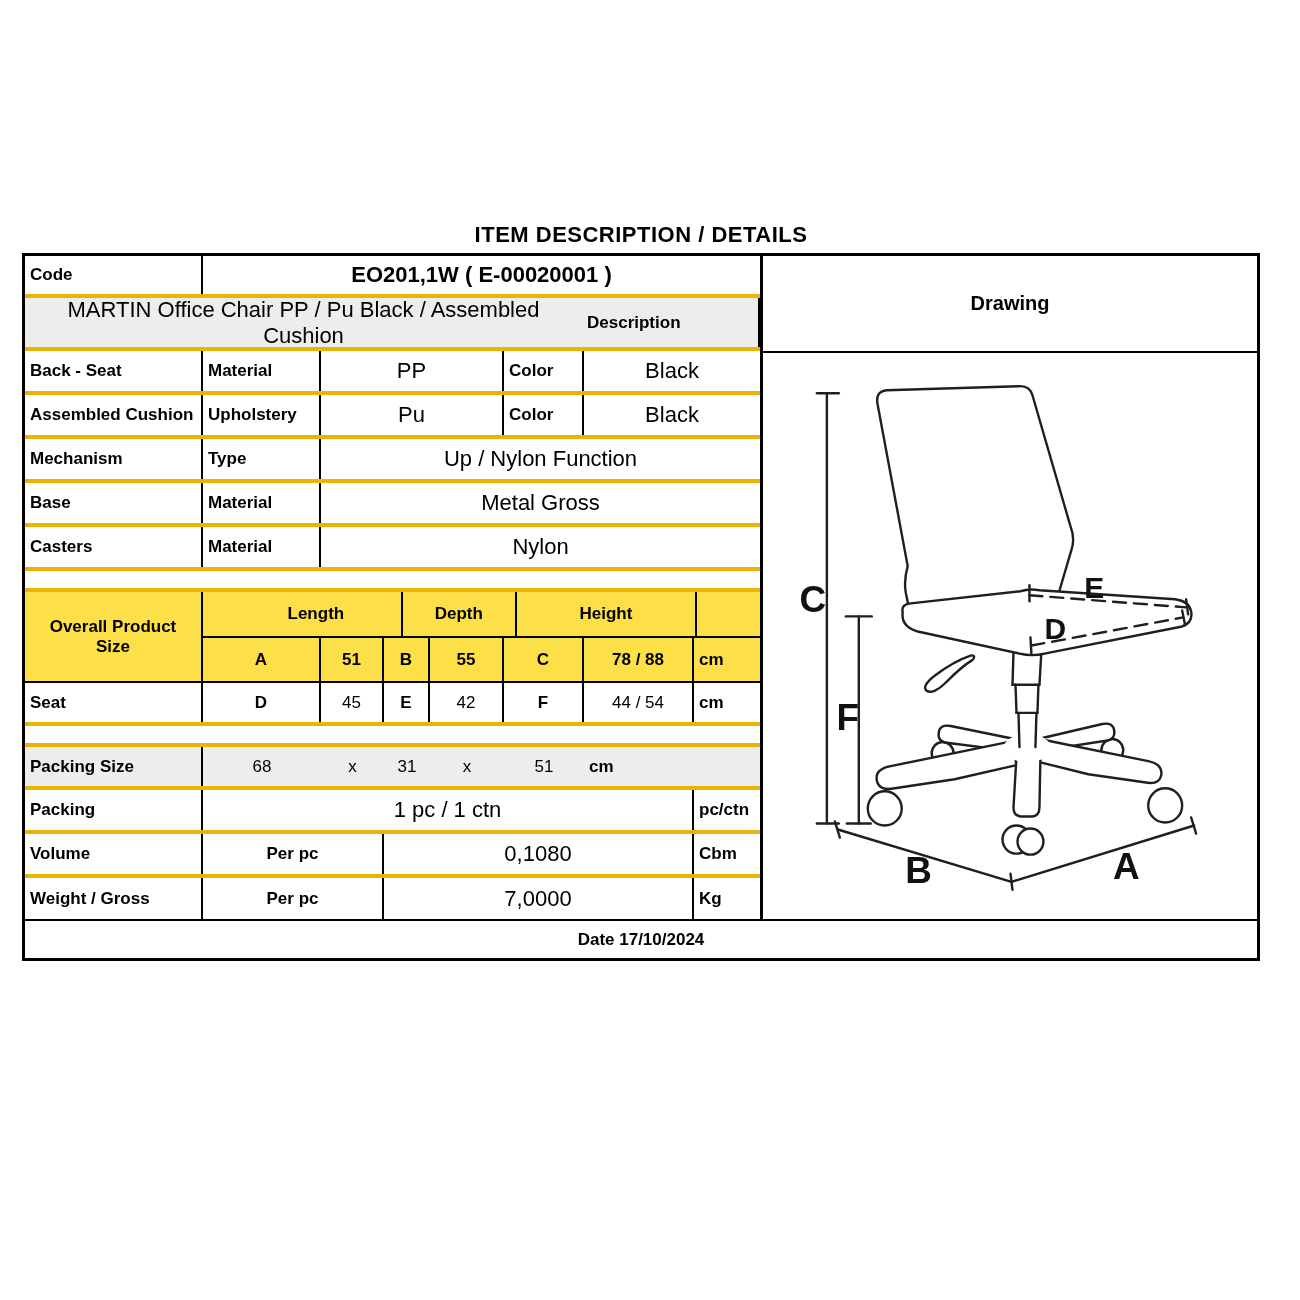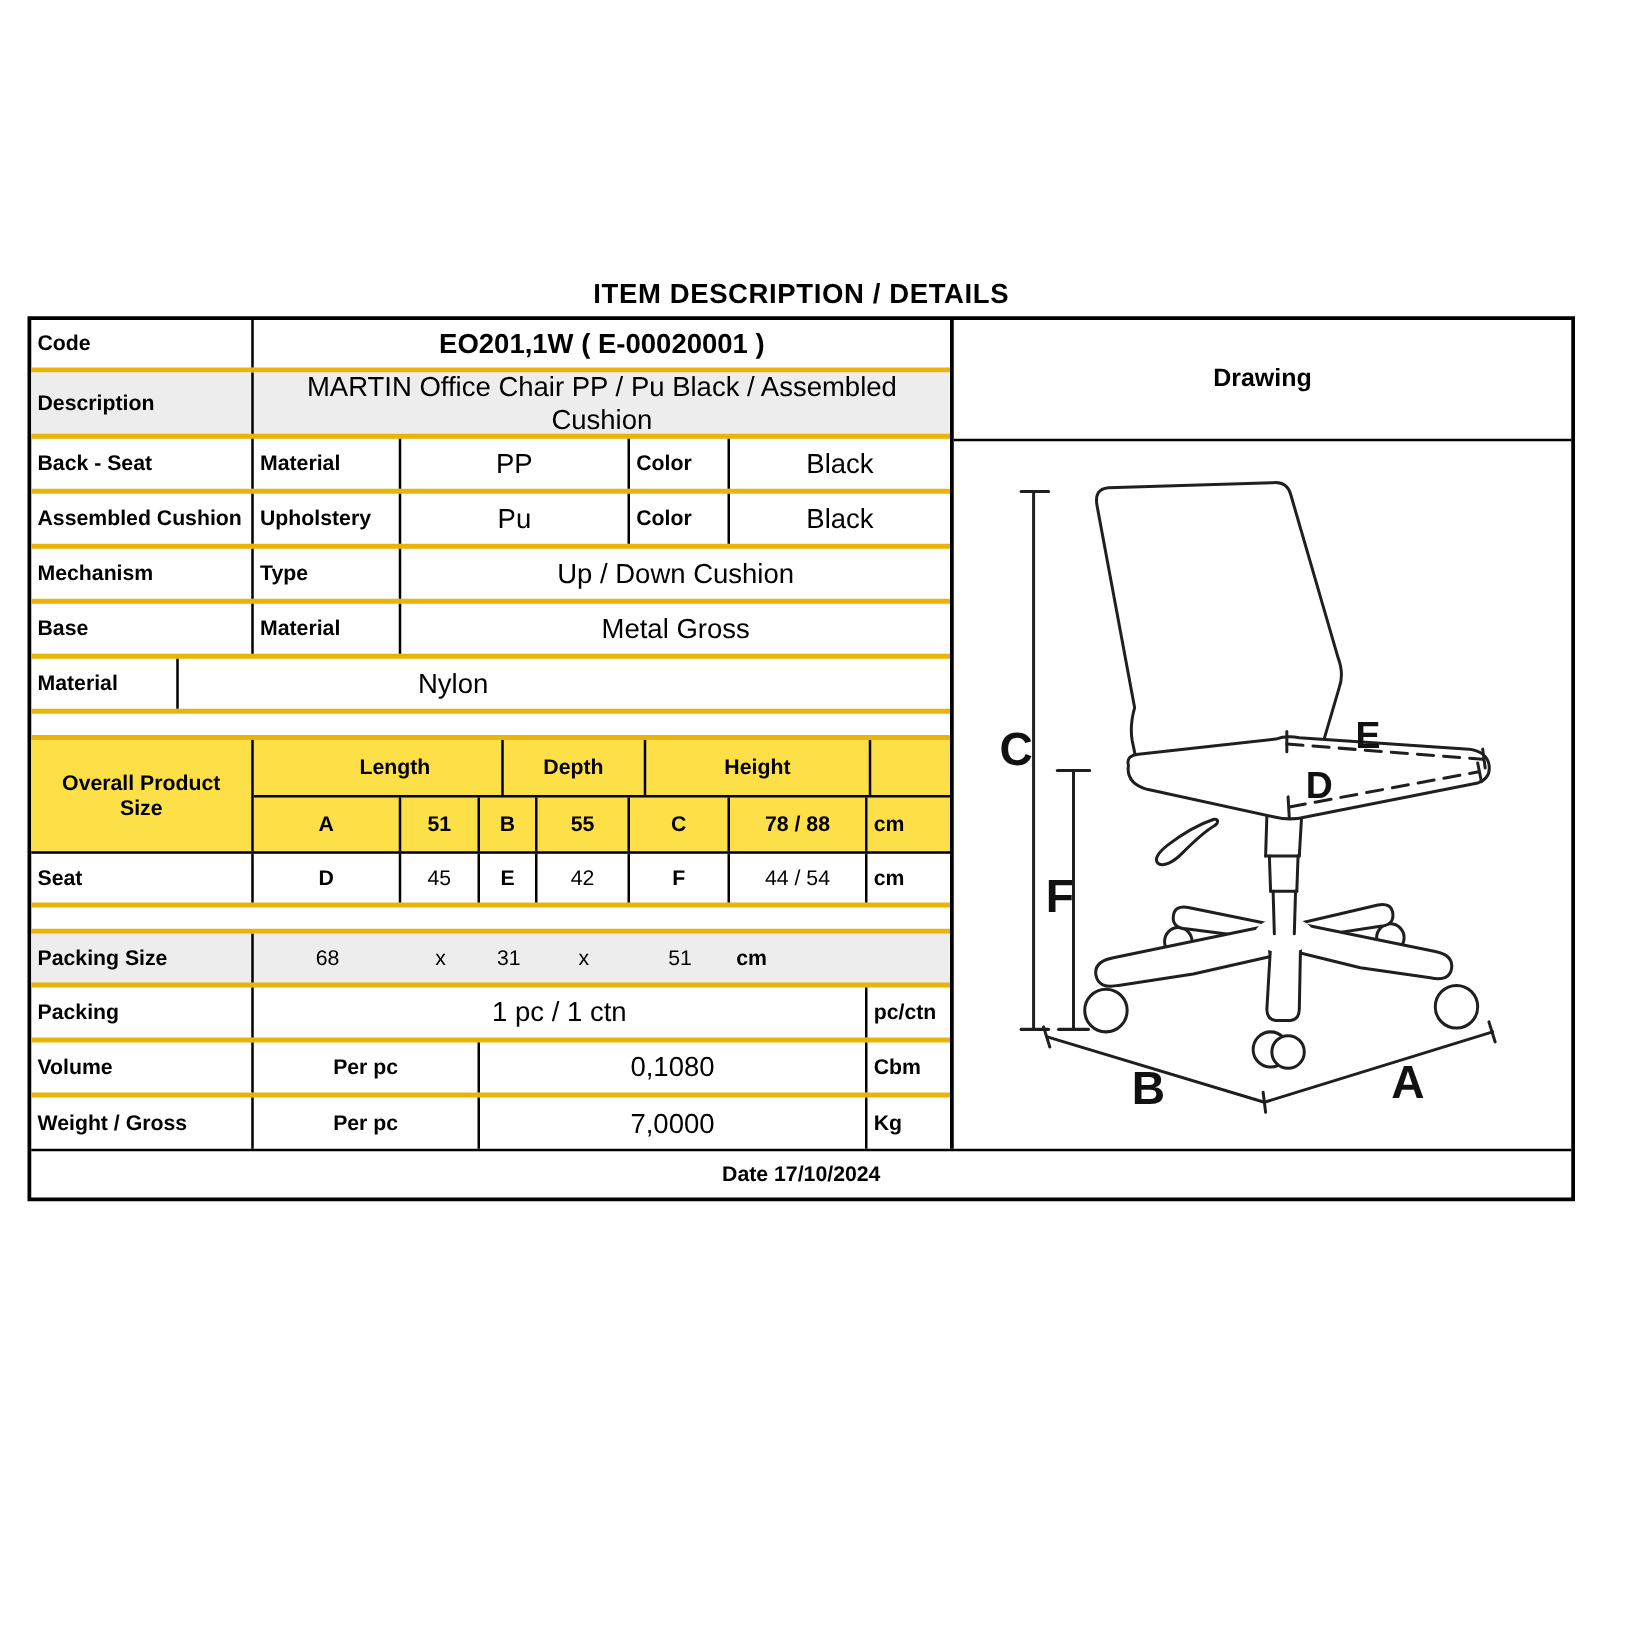--- a/index.html
+++ b/index.html
@@ -83,22 +83,22 @@
     <div class="top-section">
 
       <div class="left-pane">
 
         <div class="row h42">
           <div class="cell c1 lbl">Code</div>
           <div class="cell c2to8 val bold last">EO201,1W  ( E-00020001 )</div>
         </div>
 
         <div class="row h53 gray">
+          <div class="cell c2to8 val last">MARTIN Office Chair PP / Pu Black / Assembled Cushion</div>
           <div class="cell c1 lbl">Description</div>
-          <div class="cell c2to8 val last">MARTIN Office Chair PP / Pu Black / Assembled Cushion</div>
         </div>
 
         <div class="row h44">
           <div class="cell c1 lbl">Back - Seat</div>
           <div class="cell c2 lbl">Material</div>
           <div class="cell c3to5 val">PP</div>
           <div class="cell c6 lbl">Color</div>
           <div class="cell c7to8 val last">Black</div>
         </div>
 
@@ -106,30 +106,31 @@
           <div class="cell c1 lbl">Assembled Cushion</div>
           <div class="cell c2 lbl">Upholstery</div>
           <div class="cell c3to5 val">Pu</div>
           <div class="cell c6 lbl">Color</div>
           <div class="cell c7to8 val last">Black</div>
         </div>
 
         <div class="row h44">
           <div class="cell c1 lbl">Mechanism</div>
           <div class="cell c2 lbl">Type</div>
-          <div class="cell c3to8 val last">Up / Down Cushion</div>
+          <div class="cell c3to8 val last">Up / Nylon Function</div>
         </div>
 
         <div class="row h44">
           <div class="cell c1 lbl">Base</div>
           <div class="cell c2 lbl">Material</div>
           <div class="cell c3to8 val last">Metal Gross</div>
         </div>
 
         <div class="row h44">
+          <div class="cell c1 lbl">Casters</div>
           <div class="cell c2 lbl">Material</div>
           <div class="cell c3to8 val last">Nylon</div>
         </div>
 
         <div class="row h21"></div>
 
         <div class="size-block yellow">
           <div class="size-label-cell">Overall Product Size</div>
           <div class="size-right">
             <div class="size-hdr-row">

